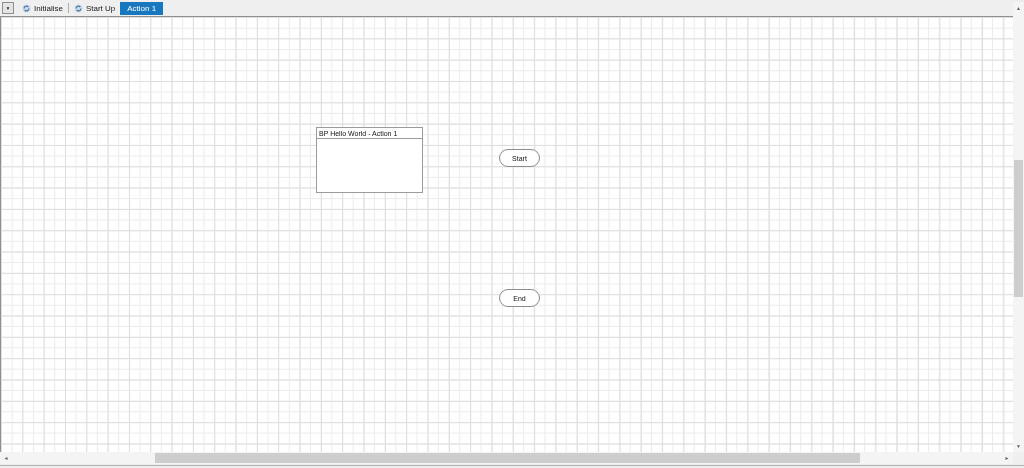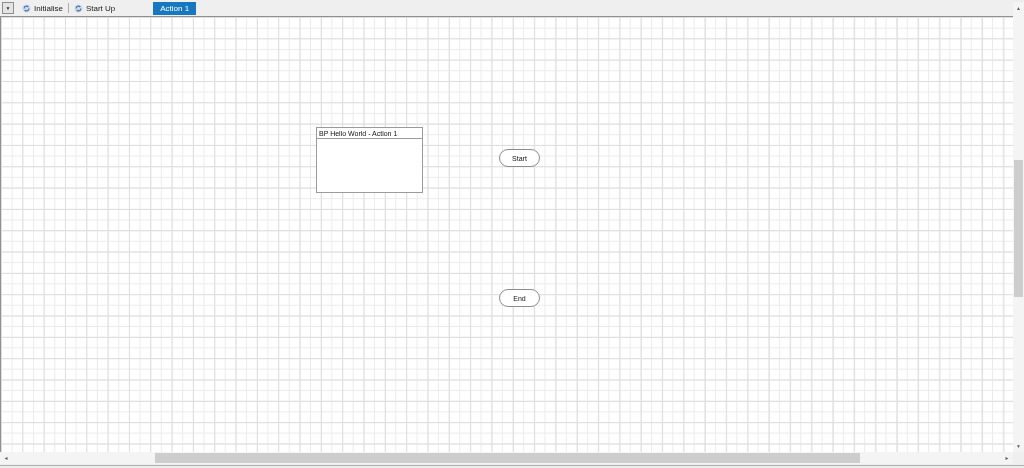--- a/index.html
+++ b/index.html
@@ -20,21 +20,21 @@
     border:1px solid #8f8f8f; background:#e4e4e4;
     display:flex; align-items:center; justify-content:center;
     font-size:5px; color:#333; line-height:1; cursor:default;
   }
   .tab {
     display:flex; align-items:center; gap:3px;
     padding:16px 5px; height:16px; font-size:8px; color:#1a1a1a;
     white-space:nowrap; cursor:default;
   }
   .tab.active {
-    background:#1878bf; color:#ffffff; height:13px; padding:0 7px;margin-left:33px;
+    background:#1878bf; color:#ffffff; height:13px; padding:0 7px;
   }
   .tab-divider { width:1px; height:10px; background:#aeaeae; }
   .page-icon { width:9px; height:9px; display:block; }
 
   
   .canvas {
     position:absolute; top:16px; left:0; width:1013px; height:436px;
     background-color:#ffffff;
     background-image:
       linear-gradient(to right, #dedede 1px, transparent 1px),

